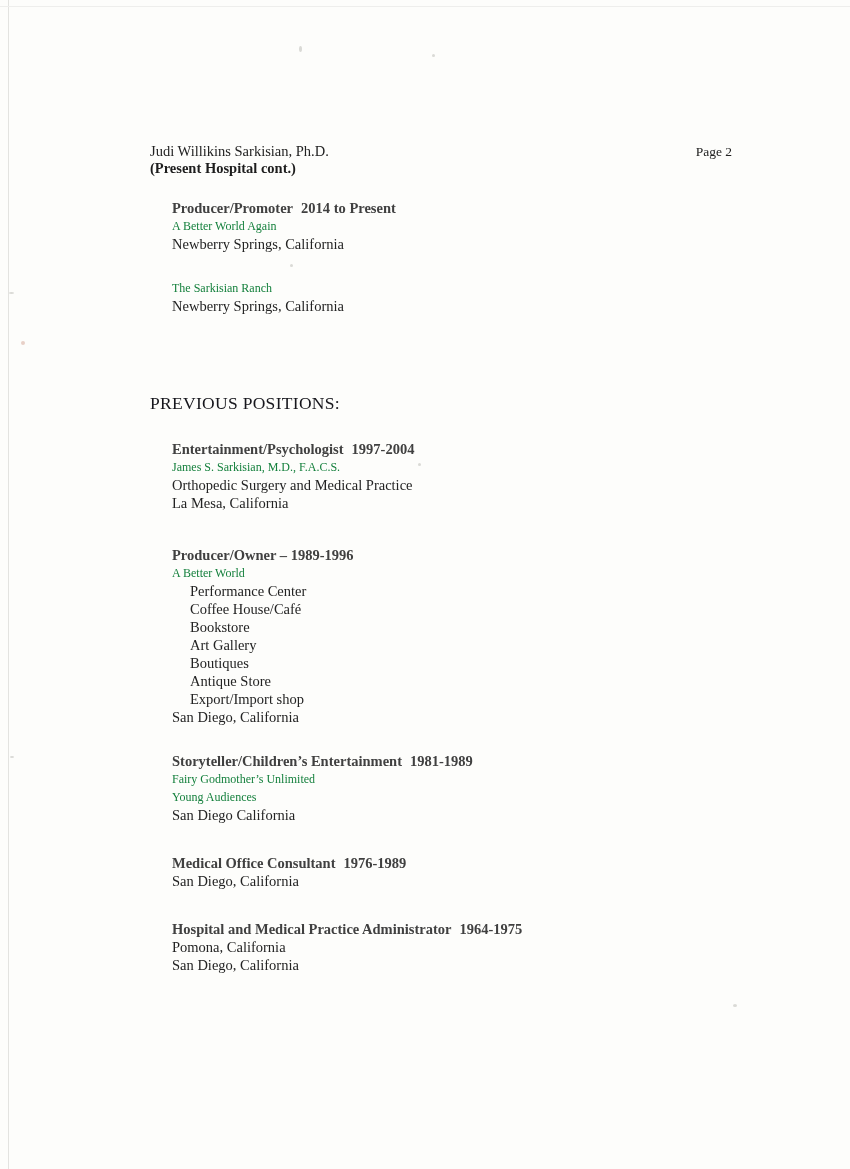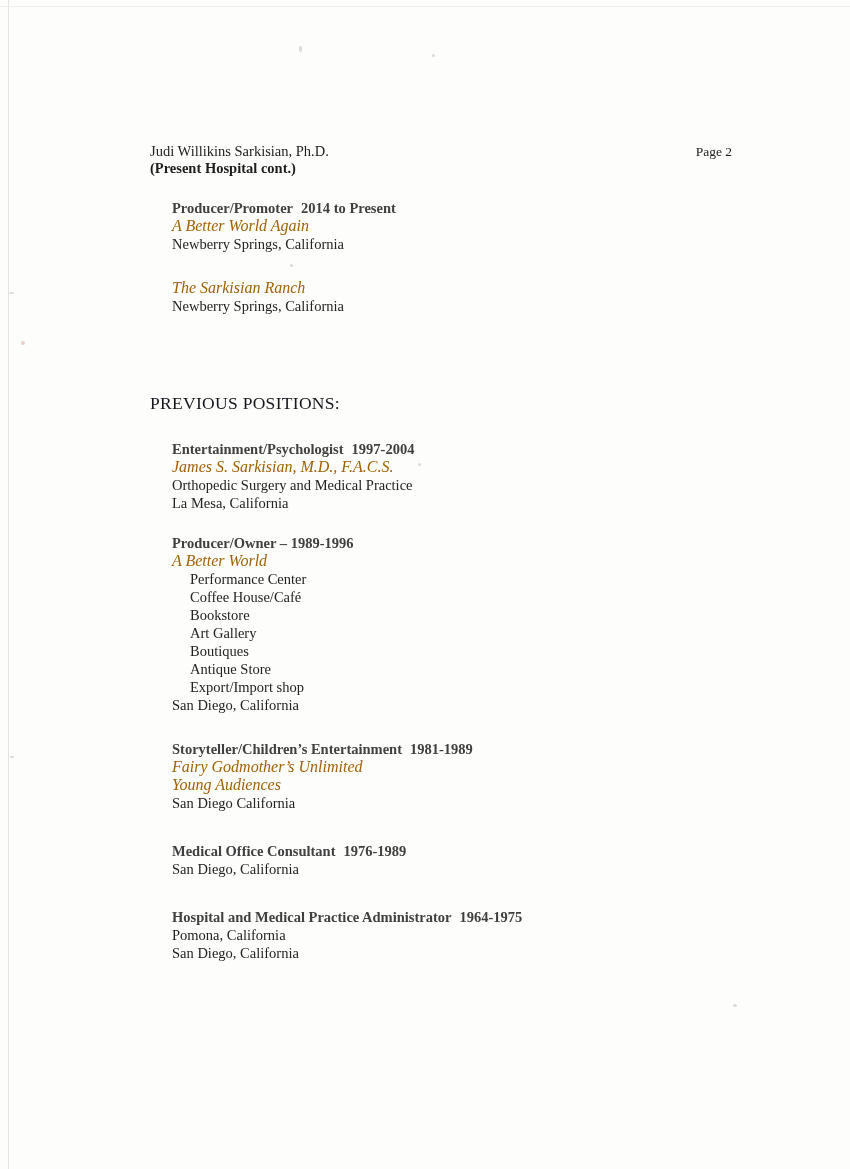--- a/index.html
+++ b/index.html
@@ -84,24 +84,23 @@
   .entry-title {
     font-size: 14.5px;
     font-weight: bold;
     color: #404040;
     line-height: 18px;
   }
   .entry-title .years {
     padding-left: 8px;
   }
   .entry-italic {
-    font-size: 16px;
-    font-style: italic;
+    font-size: 12px;
     line-height: 18px;
-    color: #a16207;
+    color: #15803d;
   }
   .entry-line {
     font-size: 14.5px;
     line-height: 18px;
     color: #232323;
   }
   .indent-list {
     margin-left: 18px;
   }
   .first-entry { margin-top: 22px; }
@@ -156,21 +155,21 @@
 
       <div class="entry">
         <div class="entry-title">
           <span>Entertainment/Psychologist</span><span class="years">1997-2004</span>
         </div>
         <div class="entry-italic">James S. Sarkisian, M.D., F.A.C.S.</div>
         <div class="entry-line">Orthopedic Surgery  and Medical Practice</div>
         <div class="entry-line">La Mesa, California</div>
       </div>
 
-      <div class="entry" style="margin-top:22px;">
+      <div class="entry" style="margin-top:34px;">
         <div class="entry-title">Producer/Owner – 1989-1996</div>
         <div class="entry-italic">A Better World</div>
         <div class="indent-list">
           <div class="entry-line">Performance Center</div>
           <div class="entry-line">Coffee House/Café</div>
           <div class="entry-line">Bookstore</div>
           <div class="entry-line">Art Gallery</div>
           <div class="entry-line">Boutiques</div>
           <div class="entry-line">Antique Store</div>
           <div class="entry-line">Export/Import shop</div>

